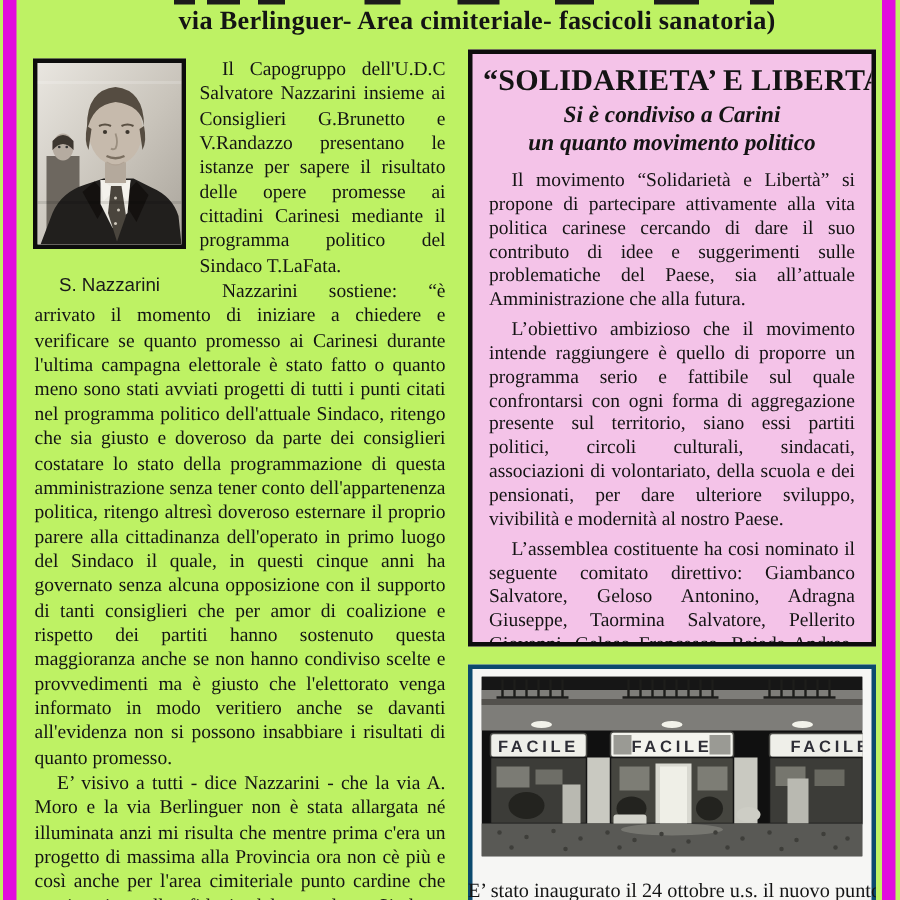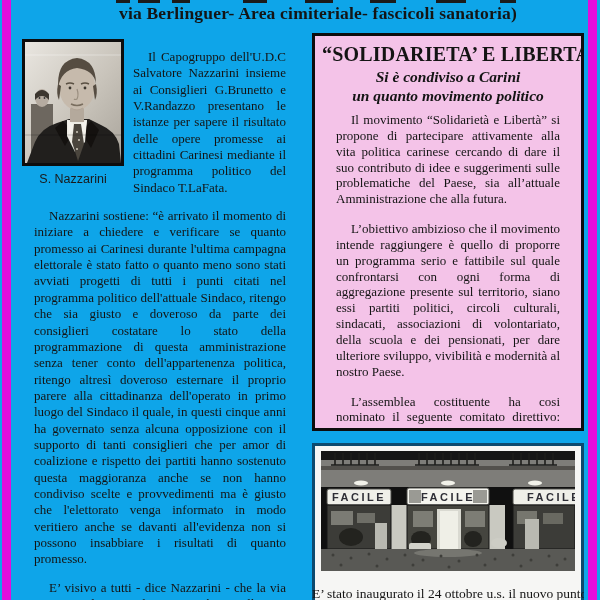--- a/index.html
+++ b/index.html
@@ -1,17 +1,17 @@
 <!DOCTYPE html>
 <html><head>
 <meta charset="utf-8">
 <style>
   html,body{margin:0;padding:0;background:#ffffff;}
   #page{
-    position:relative;width:600px;height:600px;background:#0ea5e9;
+    position:relative;width:600px;height:600px;background:#bef264;
     overflow:hidden;font-family:"Liberation Serif", serif;color:#141414;
   }
   .stripe{position:absolute;top:0;width:9px;height:600px;background:#e20ddd;}
   .stripe.left{left:2px;}
   .stripe.right{left:588px;}
 
   
   .frag{position:absolute;top:0;height:3px;background:#1b1b1b;}
 
   #headline{
@@ -21,42 +21,42 @@
   }
 
   
   #left-col{
     position:absolute;left:22px;top:37px;width:276px;height:563px;overflow:hidden;
   }
   #portrait-block{float:left;width:102px;margin:2px 9px 2px 0;}
   #portrait-frame{width:96px;height:121px;border:3px solid #0d0d0d;background:#cfcac2;}
   #portrait-caption{
     width:102px;text-align:center;font-family:"Liberation Sans", sans-serif;
-    font-size:12.5px;color:#1a1a1a;padding-top:6px;
+    font-size:12.5px;color:#1a1a1a;padding-top:17px;
   }
   #left-col p{
-    margin:12px;font-size:13px;line-height:16.35px;text-align:justify;text-indent:15px;
+    margin:1px;font-size:13px;line-height:16.35px;text-align:justify;text-indent:15px;
   }
 
   
   #pink-box{
     position:absolute;left:312px;top:33px;width:272px;height:398px;
     box-sizing:border-box;border:3px solid #0d0d0d;background:#f4c3e8;
     padding:4px 7px;overflow:hidden;
   }
   #box-title{
     text-align:center;font-weight:bold;font-size:20px;letter-spacing:.2px;
     margin:3px 0 1px 0;white-space:nowrap;
   }
   .box-subtitle{
     text-align:center;font-weight:bold;font-style:italic;font-size:15.5px;
     line-height:19px;
   }
   #pink-box p{
-    margin:14px;font-size:13px;line-height:15.85px;text-align:justify;text-indent:15px;
+    margin:4px;font-size:13px;line-height:15.85px;text-align:justify;text-indent:15px;
   }
   #pink-box p.first{margin-top:7px;}
 
   #storefront-frame{
     position:absolute;left:312px;top:443px;width:272px;height:162px;
     box-sizing:border-box;border:3px solid #0c4a6e;background:#f6f6f4;
     padding:5px 6px;
   }
   #storefront-frame svg{display:block;}
   #storefront-caption{

